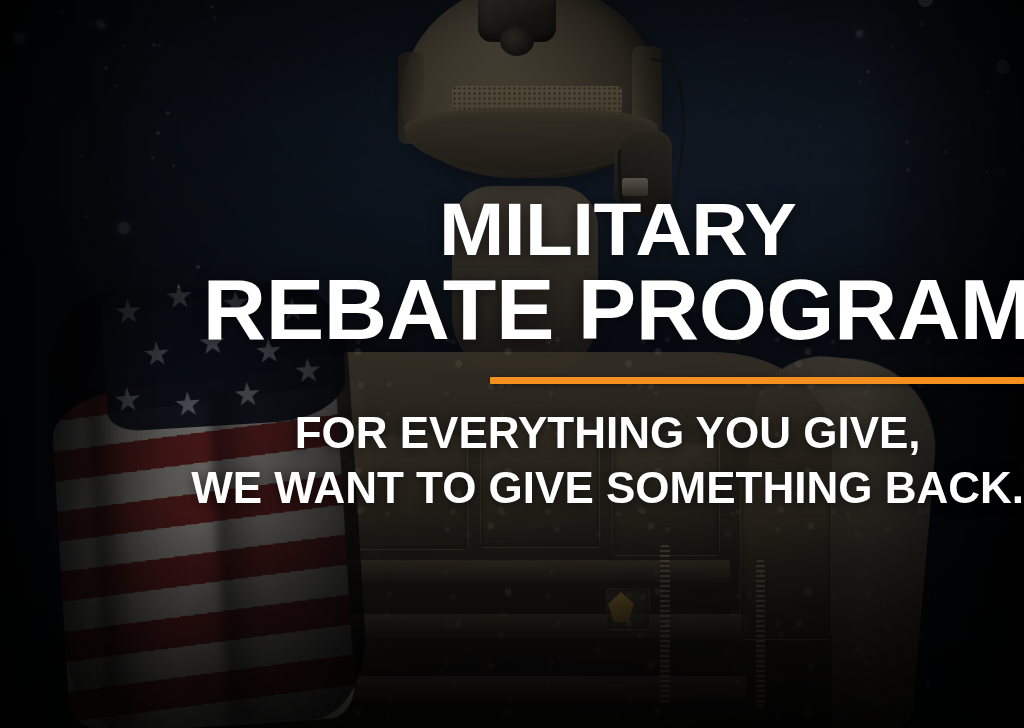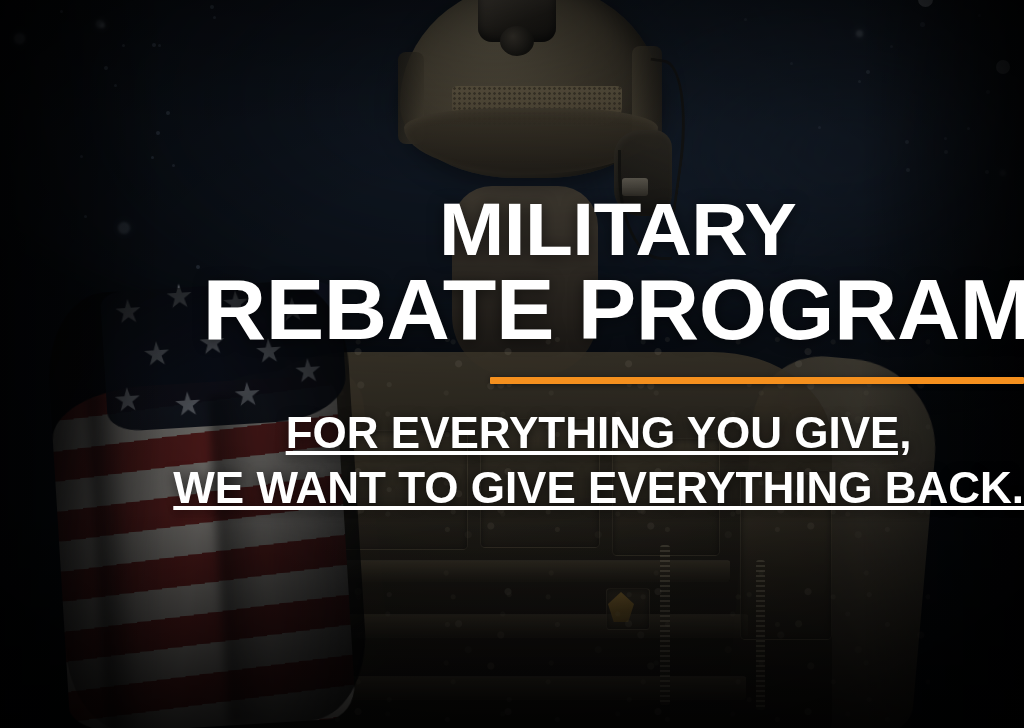--- a/index.html
+++ b/index.html
@@ -303,21 +303,20 @@
   }
   .subhead {
     color:#ffffff;
     font-weight:700;
     font-size:44px;
     line-height:1.15;
     margin-top:24px;
     letter-spacing:0px;
     text-shadow:0 2px 12px rgba(0,0,0,.6);
     font-family:"Liberation Sans", sans-serif;
-    text-decoration:underline;
   }
   .subhead span { display:block; }
   .subhead .s1 { transform:scaleX(1.0); }
   .subhead .s2 { margin-top:4px; transform:scaleX(1.0); }
 </style>
 </head>
 <body>
 
 <div class="banner">
 
@@ -434,18 +433,18 @@
 
     <h1 class="headline">
       <span class="l1">MILITARY</span>
       <span class="l2">REBATE PROGRAM</span>
     </h1>
 
     <div class="divider" style="background: rgb(245, 144, 30);"></div>
 
     <h2 class="subhead">
       <span class="s1">FOR EVERYTHING YOU GIVE,</span>
-      <span class="s2">WE WANT TO GIVE EVERYTHING BACK.</span>
+      <span class="s2">WE WANT TO GIVE SOMETHING BACK.</span>
     </h2>
 
   </div>
 
 </div>
 
 </body></html>

